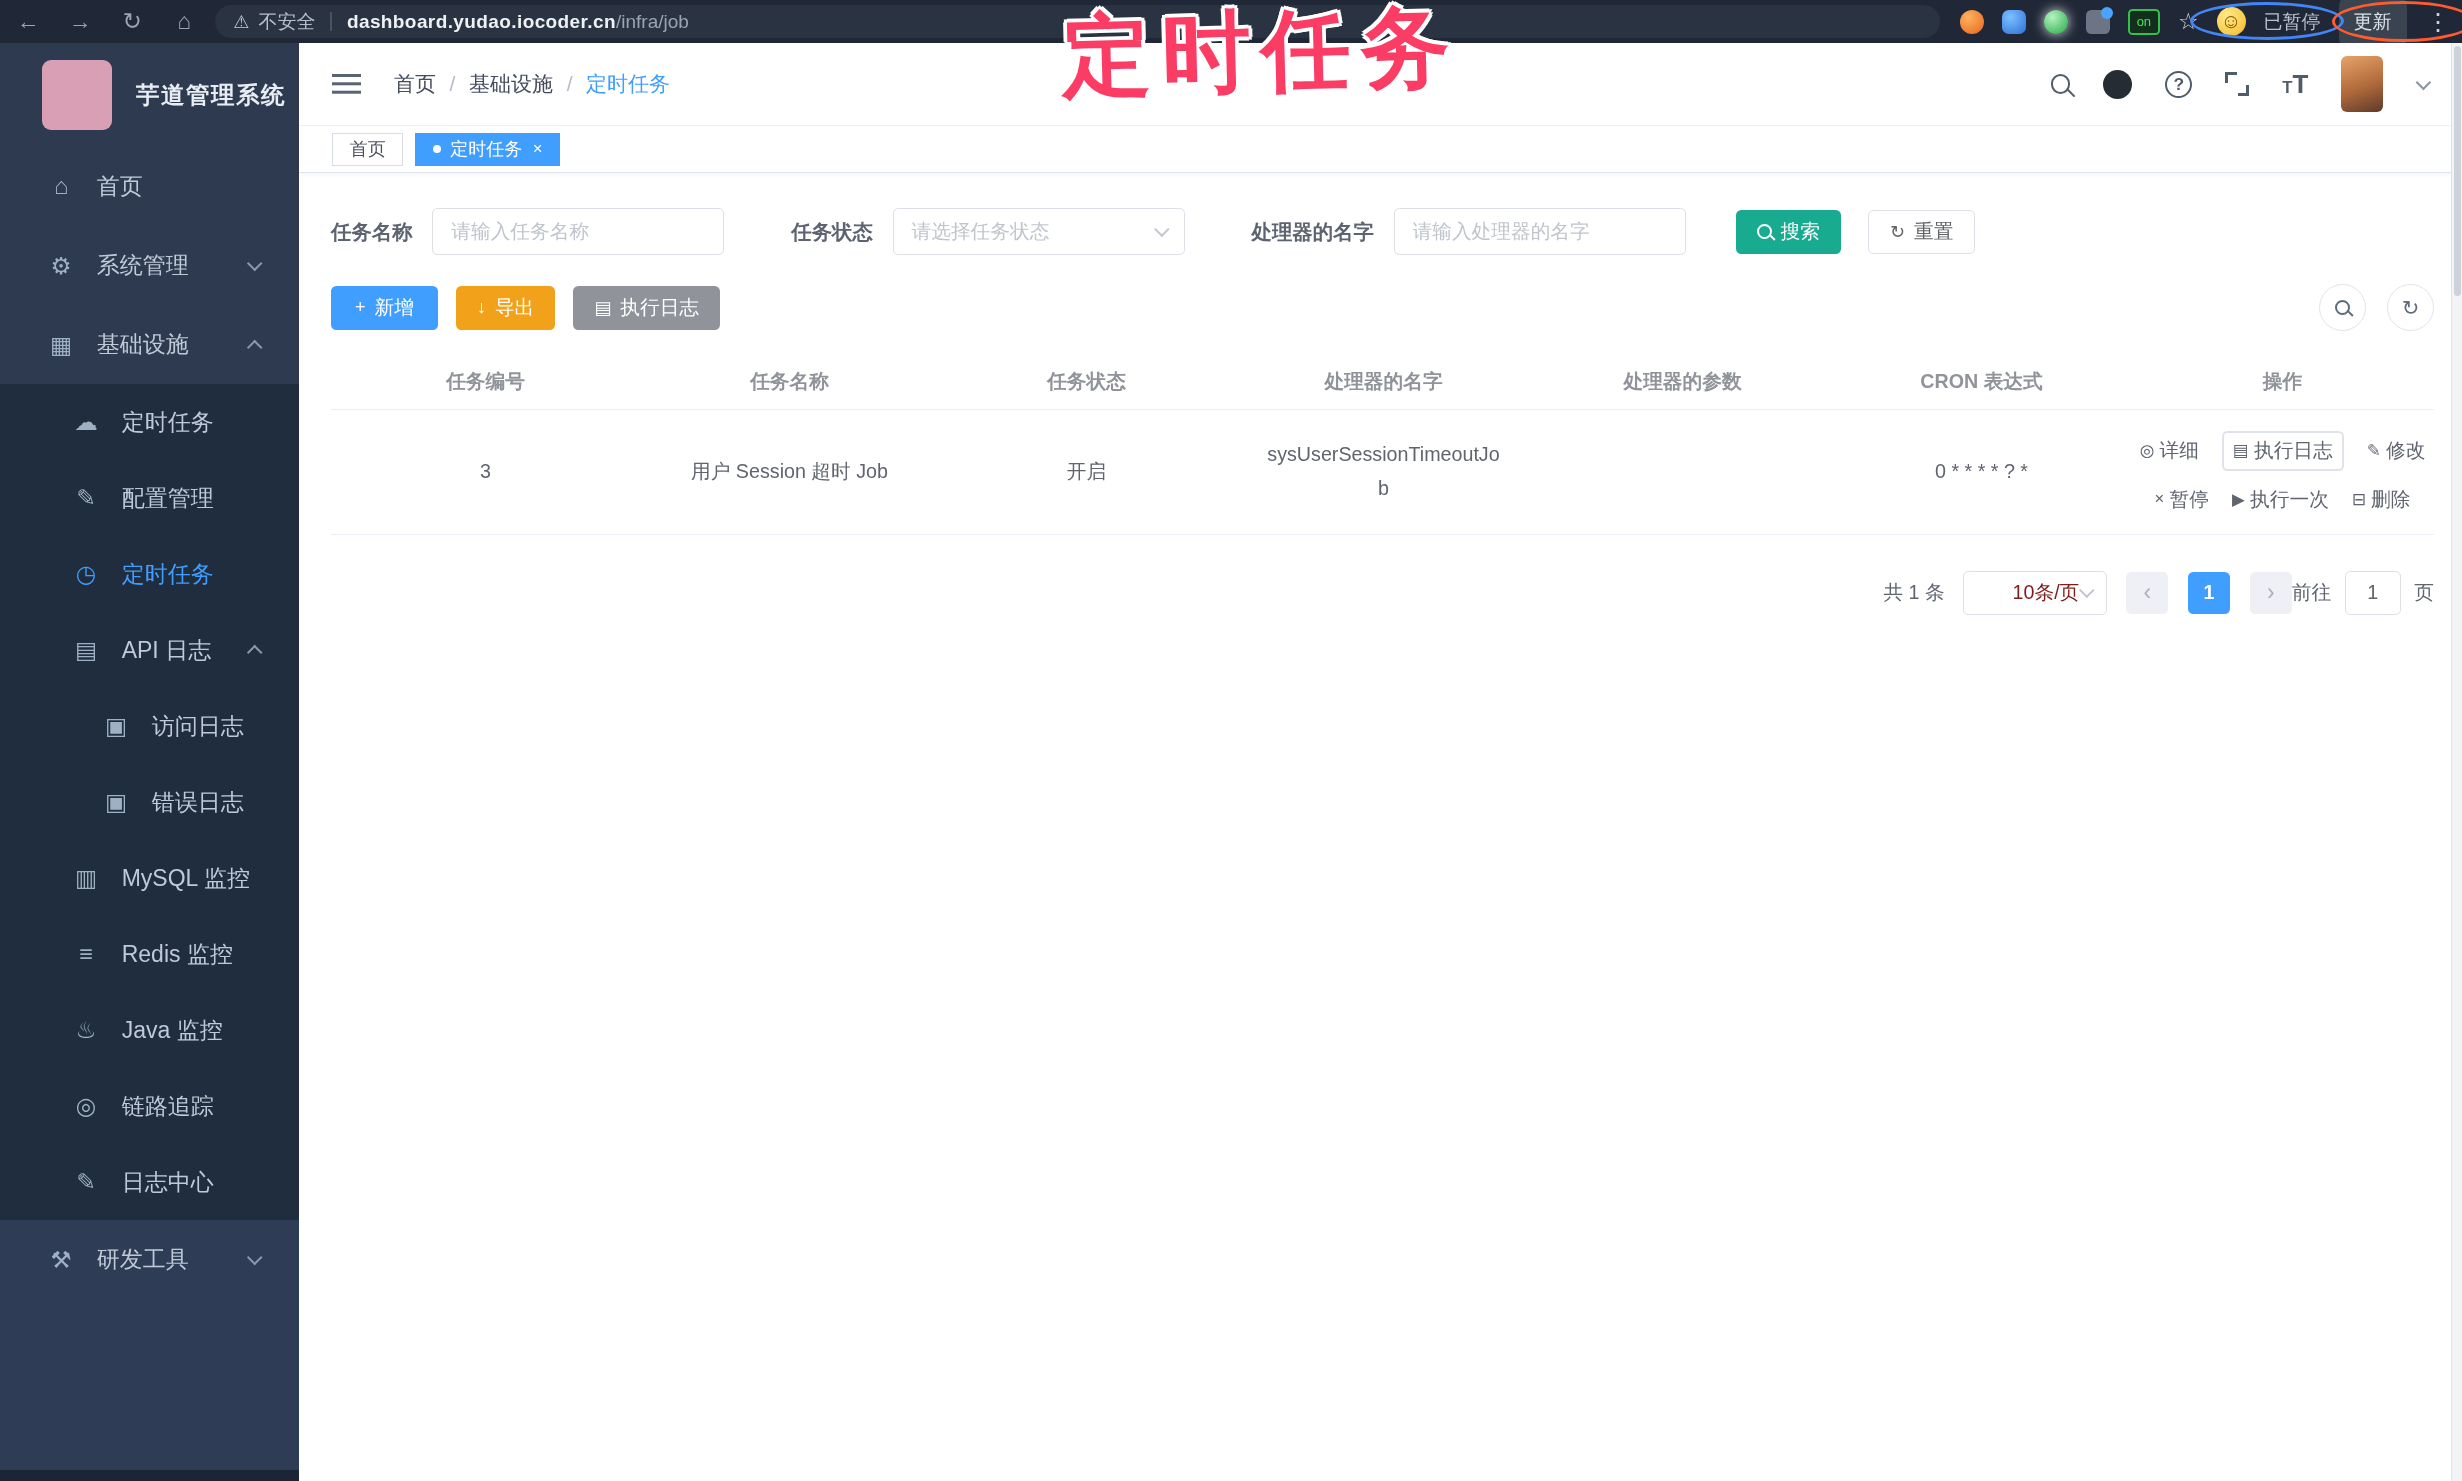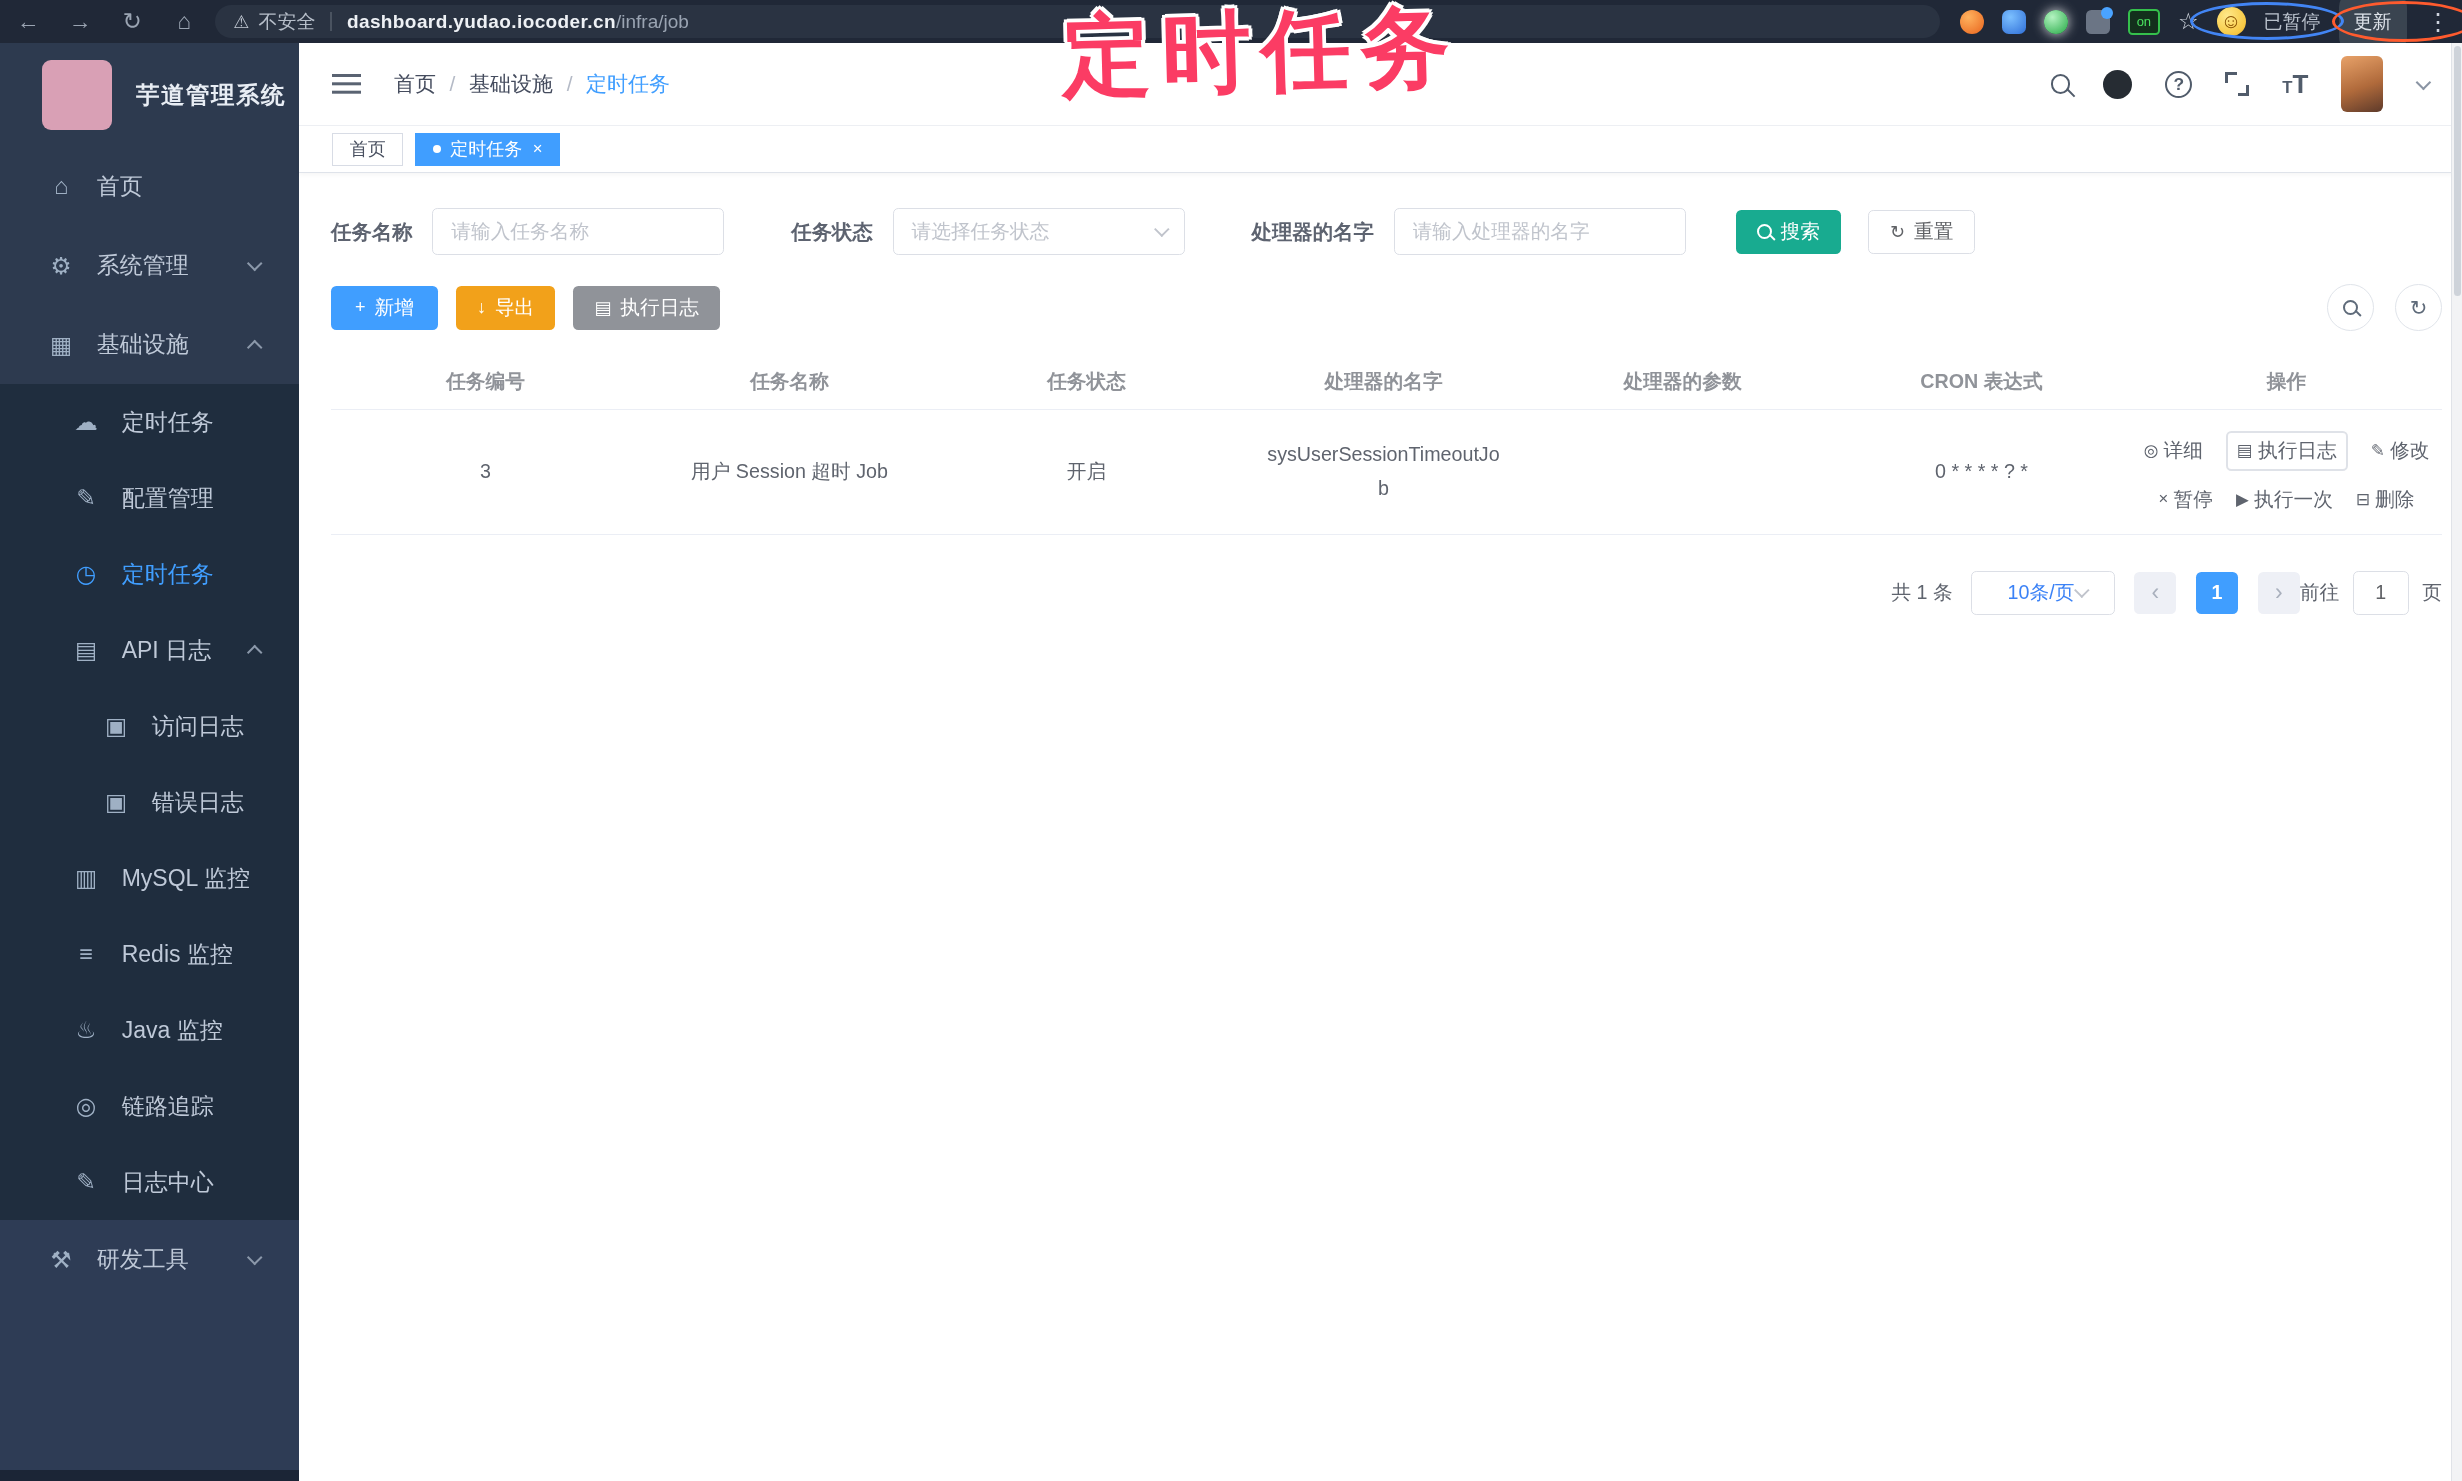--- a/index.html
+++ b/index.html
@@ -74,21 +74,21 @@
   .hcaret { width:10.6px; height:10.6px; border-right:2.3px solid #8b95a4; border-bottom:2.3px solid #8b95a4; transform:rotate(45deg) translateY(-3px); cursor:pointer; }
 
   
   .tabbar { height:47px; display:flex; align-items:center; gap:12px; padding-left:33px; border-bottom:0.8px solid #dfe3ea; box-shadow:0 2.3px 4.5px rgba(0,0,0,.04); }
   .tab { height:33px; display:flex; align-items:center; gap:9px; padding:0 16.7px; border:0.8px solid #d8dce5; background:#fff; color:#495060; font-size:18px; cursor:pointer; }
   .tab.active { background:#409eff; border-color:#409eff; color:#fff; }
   .tdot { width:8.3px; height:8.3px; border-radius:50%; background:#fff; }
   .tclose { font-size:16.7px; margin-left:1.5px; }
 
   
-  .content { padding:35px 20px 0 32px; }
+  .content { padding:35px 28px 0 32px; }
   .filters { display:flex; align-items:center; }
   .flabel { font-size:20.4px; font-weight:bold; color:#5d6370; margin-right:19.7px; white-space:nowrap; }
   .finput { width:292px; height:47px; border:0.8px solid #dcdfe6; border-radius:5.3px; padding:0 18px; font-size:19.7px; color:#606266; background:#fff; outline:none; font-family:inherit; }
   .finput::placeholder { color:#c0c4cc; }
   .fselect { width:292px; height:47px; border:0.8px solid #dcdfe6; border-radius:5.3px; padding:0 18px; display:flex; align-items:center; justify-content:space-between; cursor:pointer; }
   .fselect .ph { font-size:19.7px; color:#c0c4cc; }
   .gap1 { margin-right:67px; } .gap2 { margin-right:67px; }
   .schev { width:11.4px; height:11.4px; border-right:2.3px solid #c0c4cc; border-bottom:2.3px solid #c0c4cc; transform:rotate(45deg) translateY(-3px); }
   .btn { height:44px; display:inline-flex; align-items:center; justify-content:center; gap:9px; border-radius:5.3px; font-size:19.7px; color:#fff; border:none; cursor:pointer; padding:0 21px; white-space:nowrap; font-family:inherit; }
   .btn .bic { font-size:18px; }
@@ -110,21 +110,21 @@
   .handler-wrap { width:242px; margin:0 auto; word-break:break-all; line-height:1.7; }
   .ops { font-size:19px; color:#409eff; }
   .ops .oprow { display:flex; justify-content:center; align-items:center; gap:23px; }
   .ops .oprow + .oprow { margin-top:15px; }
   .op { display:inline-flex; align-items:center; gap:5.3px; cursor:pointer; white-space:nowrap; }
   .op .oic { font-size:16.7px; }
   .op-box { border:2.3px solid #dfe2e8; border-radius:5.3px; padding:4.5px 9px; }
 
   .pagination { margin-top:36px; display:flex; justify-content:flex-end; align-items:center; font-size:19.7px; color:#5f646e; }
   .ptotal { margin-right:18px; }
-  .psize { width:144px; height:44px; border:0.8px solid #dcdfe6; border-radius:5.3px; display:flex; align-items:center; justify-content:center; padding:0 15px 0 23px; color:#3b82f6; cursor:pointer; }
+  .psize { width:144px; height:44px; border:0.8px solid #dcdfe6; border-radius:5.3px; display:flex; align-items:center; justify-content:flex-end; padding:0 15px 0 23px; color:#7f1d1d; cursor:pointer; }
   .pbtn { width:42px; height:42px; border-radius:5.3px; background:#eef0f6; color:#a9b0bd; font-size:23px; display:flex; align-items:center; justify-content:center; margin-left:19.7px; cursor:pointer; }
   .pcur { width:42px; height:42px; border-radius:5.3px; background:#409eff; color:#fff; font-weight:bold; display:flex; align-items:center; justify-content:center; margin-left:19.7px; cursor:pointer; }
   .goto { display:flex; align-items:center; gap:13.6px; }
   .ginput { width:56px; height:44px; border:0.8px solid #dcdfe6; border-radius:5.3px; text-align:center; font-size:19.7px; color:#606266; outline:none; font-family:inherit; }
 
   
   .annot-title { position:absolute; left:1062px; top:-7.6px; font-size:89px; font-weight:bold; letter-spacing:10.6px; color:#fb3c64; transform:rotate(-1.5deg); z-index:60; white-space:nowrap;
     text-shadow:3.8px 0 0 #fff,-3.8px 0 0 #fff,0 3.8px 0 #fff,0 -3.8px 0 #fff,3px 3px 0 #fff,-3px -3px 0 #fff,3px -3px 0 #fff,-3px 3px 0 #fff; }
   .ellipse { position:absolute; border-radius:50%; z-index:55; pointer-events:none; }
   .ellipse.blue   { left:2190px; top:2.3px;  width:154px; height:38px; border:3px solid #4285f4; }

